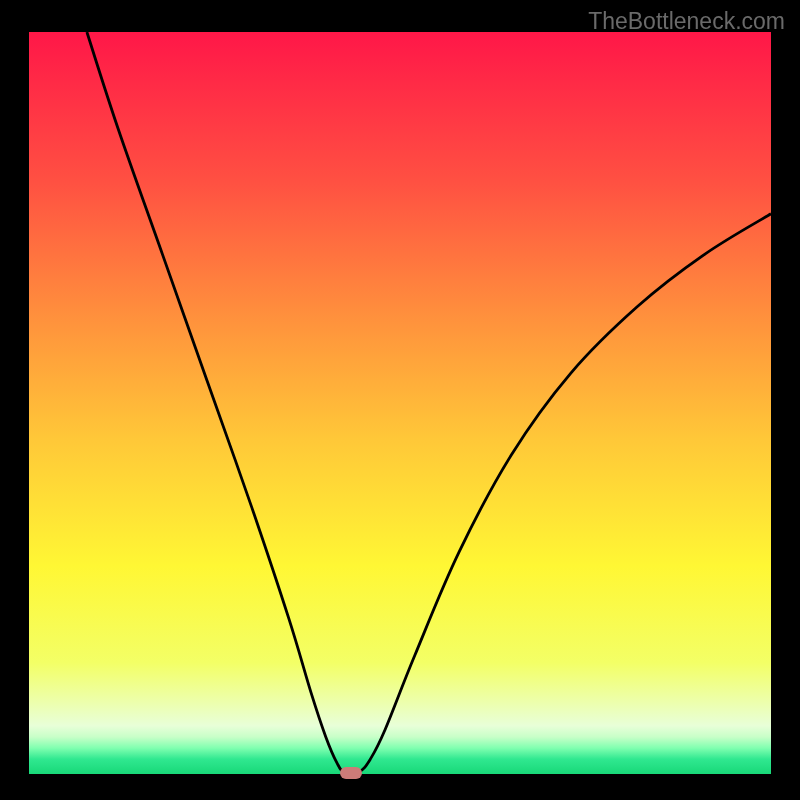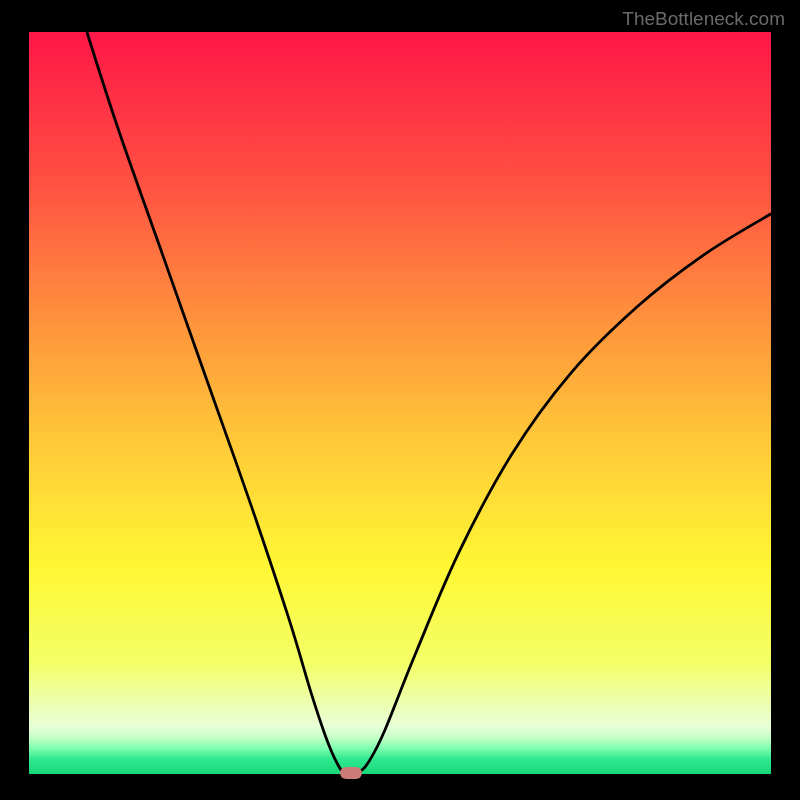--- a/index.html
+++ b/index.html
@@ -10,21 +10,21 @@
   .chart-container {
     position: relative;
     width: 800px;
     height: 800px;
   }
   .watermark {
     position: absolute;
     top: 8px;
     right: 15px;
     font-family: Arial, sans-serif;
-    font-size: 19px;
+    font-size: 23px;
     color: #6a6a6a;
     font-weight: 500;
     z-index: 10;
   }
   svg {
     display: block;
   }
 </style>
 </head>
 <body>

